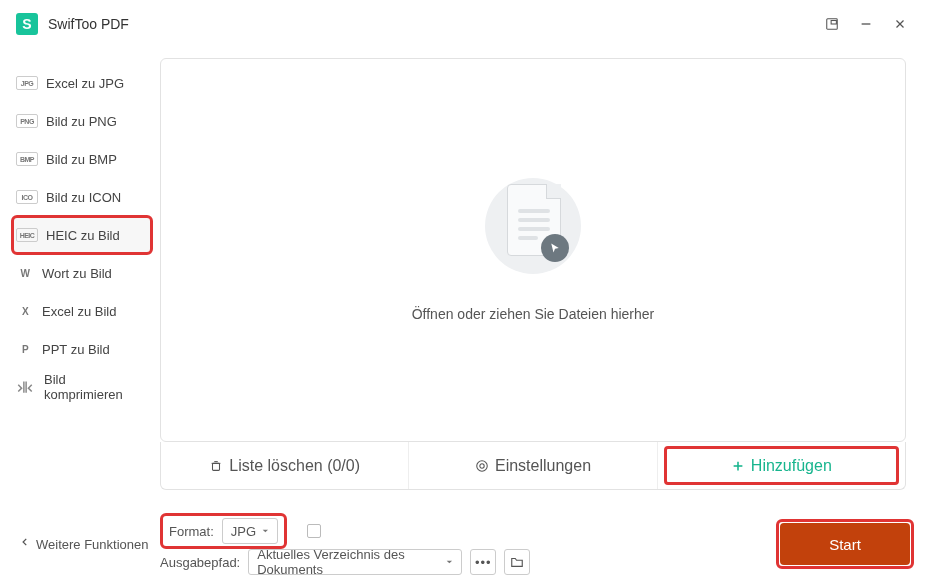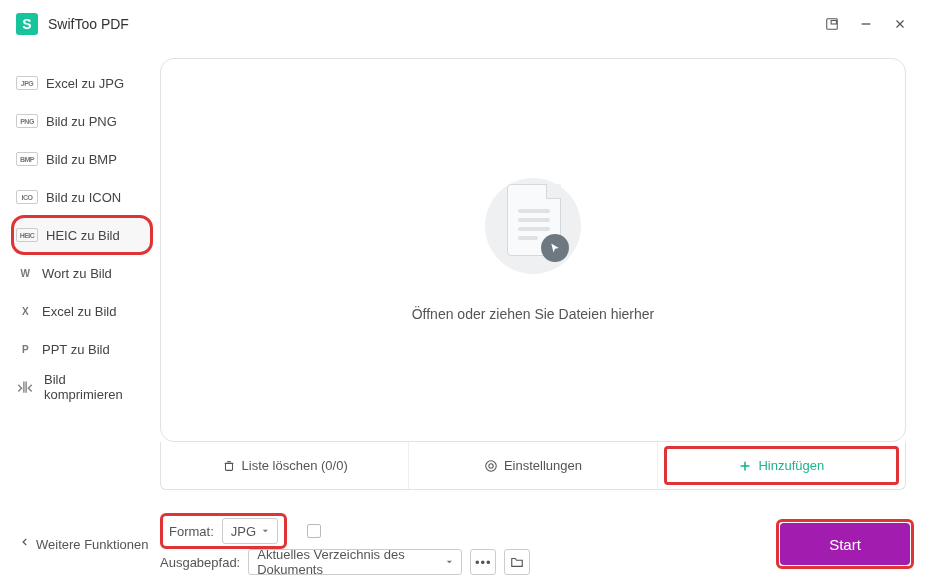--- a/index.html
+++ b/index.html
@@ -9,54 +9,54 @@
   .logo span { color: #fff; font-weight: bold; font-size: 14px; }
   .app-title { font-size: 14px; color: #333; }
   .title-spacer { flex: 1; }
   .title-btn { width: 28px; height: 28px; display: flex; align-items: center; justify-content: center; color: #555; cursor: pointer; margin-left: 6px; }
   .title-btn svg { width: 14px; height: 14px; }
   .main { display: flex; height: 478px; }
   .sidebar { width: 160px; padding: 16px 8px 0 12px; }
   .sb-item { display: flex; align-items: center; height: 38px; padding: 0 4px; border-radius: 4px; cursor: pointer; font-size: 13px; color: #444; }
   .sb-badge { display: inline-flex; align-items: center; justify-content: center; width: 22px; height: 14px; font-size: 7px; color: #777; margin-right: 8px; border: 1px solid #ccc; border-radius: 2px; font-weight: 600; letter-spacing: -0.5px; }
   .sb-badge.letter { font-size: 10px; width: 18px; border: none; }
-  .sb-item.active { outline: 3px solid #e03434; outline-offset: -2px; border-radius: 12px; background: #f7f7f7; }
+  .sb-item.active { outline: 3px solid #e03434; outline-offset: -2px; border-radius: 5px; background: #f7f7f7; }
   .sb-compress { display: flex; align-items: center; justify-content: center; width: 18px; height: 14px; margin-right: 10px; }
   .content { flex: 1; padding: 10px 24px 0 0; }
-  .drop-area { width: 100%; height: 384px; border: 1px solid #e2e2e2; border-radius: 14px; display: flex; flex-direction: column; align-items: center; justify-content: center; }
+  .drop-area { width: 100%; height: 384px; border: 1px solid #e2e2e2; border-radius: 6px; display: flex; flex-direction: column; align-items: center; justify-content: center; }
   .drop-illustration { width: 96px; height: 96px; margin-bottom: 32px; position: relative; }
   .drop-circle { position: absolute; inset: 0; border-radius: 50%; background: #eef0f2; }
   .drop-doc { position: absolute; left: 22px; top: 6px; width: 54px; height: 72px; background: #f9fafb; border: 1px solid #d6d9dc; border-radius: 4px; }
   .drop-doc::before { content:""; position:absolute; right:-1px; top:-1px; width:14px; height:14px; background:#eef0f2; border-left:1px solid #d6d9dc; border-bottom:1px solid #d6d9dc; }
   .drop-doc .line { position:absolute; left:10px; right:10px; height:4px; background:#dfe2e5; border-radius:2px; }
   .drop-doc .l1{top:24px;} .drop-doc .l2{top:33px;} .drop-doc .l3{top:42px;} .drop-doc .l4{top:51px; right:22px;}
   .drop-cursor { position:absolute; right:12px; bottom:12px; width:28px; height:28px; border-radius:50%; background:#6d7880; display:flex; align-items:center; justify-content:center; }
   .drop-cursor svg{width:12px;height:12px;fill:#fff;}
   .drop-text { color:#555; font-size:14px; }
   .action-bar { height:48px; border:1px solid #e2e2e2; border-top:none; border-radius:0 0 6px 6px; display:flex; }
-  .ab-cell { flex:1; display:flex; align-items:center; justify-content:center; gap:6px; color:#555; cursor:pointer; font-size:13px; border-right:1px solid #eee; }
+  .ab-cell { flex:1; display:flex; align-items:center; justify-content:center; gap:6px; color:#555; cursor:pointer; font-size:16px; border-right:1px solid #eee; }
   .ab-cell:last-child{border-right:none;}
   .ab-cell.green { color:#18b58e; position:relative; }
   .ab-cell.green .hl { position:absolute; left:6px; right:6px; top:4px; bottom:4px; border:3px solid #e03434; border-radius:4px; pointer-events:none; }
   .ab-cell svg{width:14px;height:14px;}
   .footer { position:absolute; left:0; right:0; bottom:0; height:72px; display:flex; align-items:center; padding:0 20px; }
   .back-link { display:flex; color:#555; cursor:pointer; font-size:13px; gap:6px; width:140px; }
   .opts { flex:1; display:flex; flex-direction:column; gap:0; justify-content:center; }
   .opt-row { display:flex; align-items:center; gap:8px; font-size:13px; color:#555; }
   .opt-label { min-width:44px; text-align:left; }
   .opt-label.wide { min-width:80px; }
   .select { height:26px; border:1px solid #ccc; border-radius:3px; background:#fff; display:flex; align-items:center; padding:0 8px; gap:6px; cursor:pointer; }
   .select.small{width:56px; justify-content:space-between;}
   .select.big{width:214px; justify-content:space-between;}
   .chev { width:8px; height:8px; }
   .format-wrap { display:flex; align-items:center; gap:8px; border:3px solid #e03434; border-radius:6px; padding:2px 6px; }
   .checkbox { width:14px; height:14px; border:1px solid #bbb; border-radius:2px; margin-left:12px; margin-right:6px; cursor:pointer; }
   .icon-btn { width:26px; height:26px; border:1px solid #ccc; border-radius:3px; display:flex; align-items:center; justify-content:center; cursor:pointer; color:#555; }
   .icon-btn svg{width:14px;height:14px;}
-  .start-btn { width:130px; height:42px; background:#a21caf; color:#fff; border-radius:4px; display:flex; align-items:center; justify-content:center; font-size:15px; cursor:pointer; position:relative; }
+  .start-btn { width:130px; height:42px; background:#c2410c; color:#fff; border-radius:4px; display:flex; align-items:center; justify-content:center; font-size:15px; cursor:pointer; position:relative; }
   .start-hl { position:absolute; inset:-4px; border:3px solid #e03434; border-radius:6px; pointer-events:none; }
   .dots{letter-spacing:1px;}
 </style>
 </head>
 <body>
 
 <div class="titlebar">
   <div class="logo">
       <span>S</span>
     </div>

